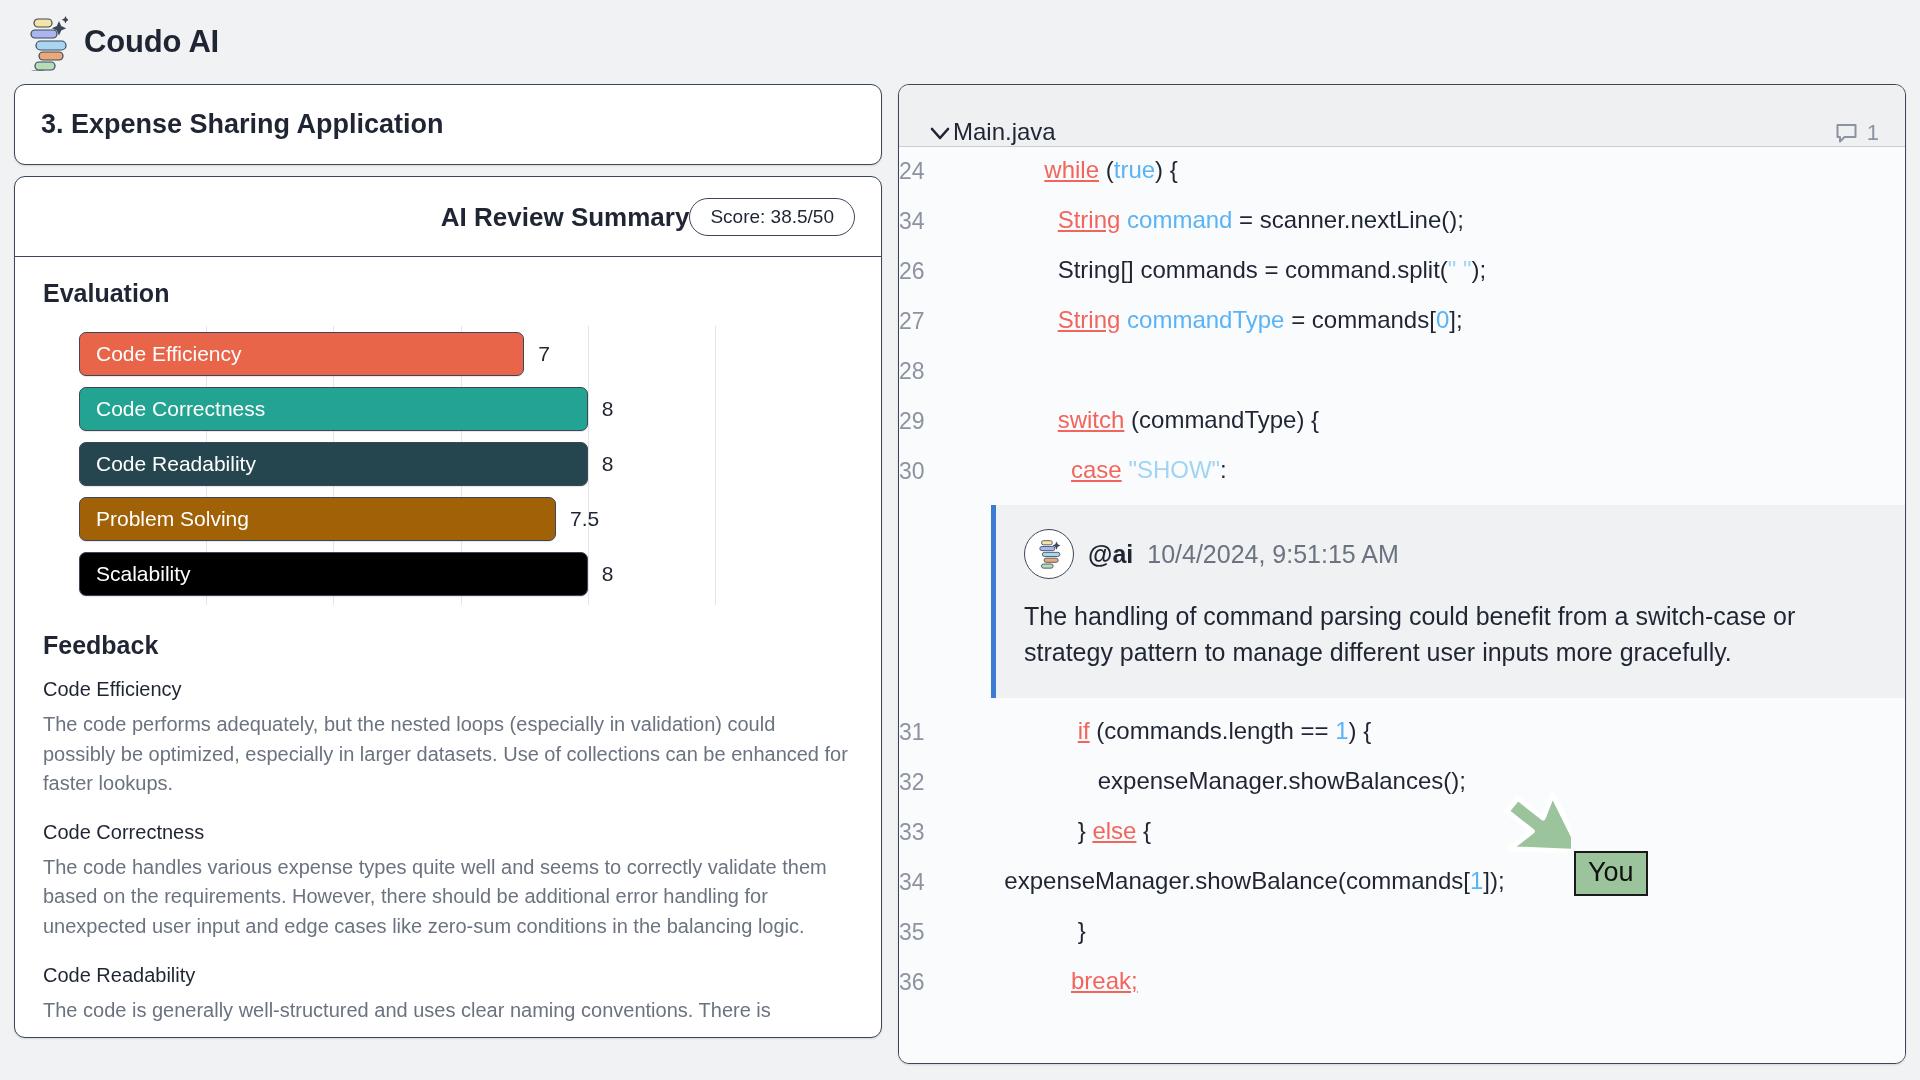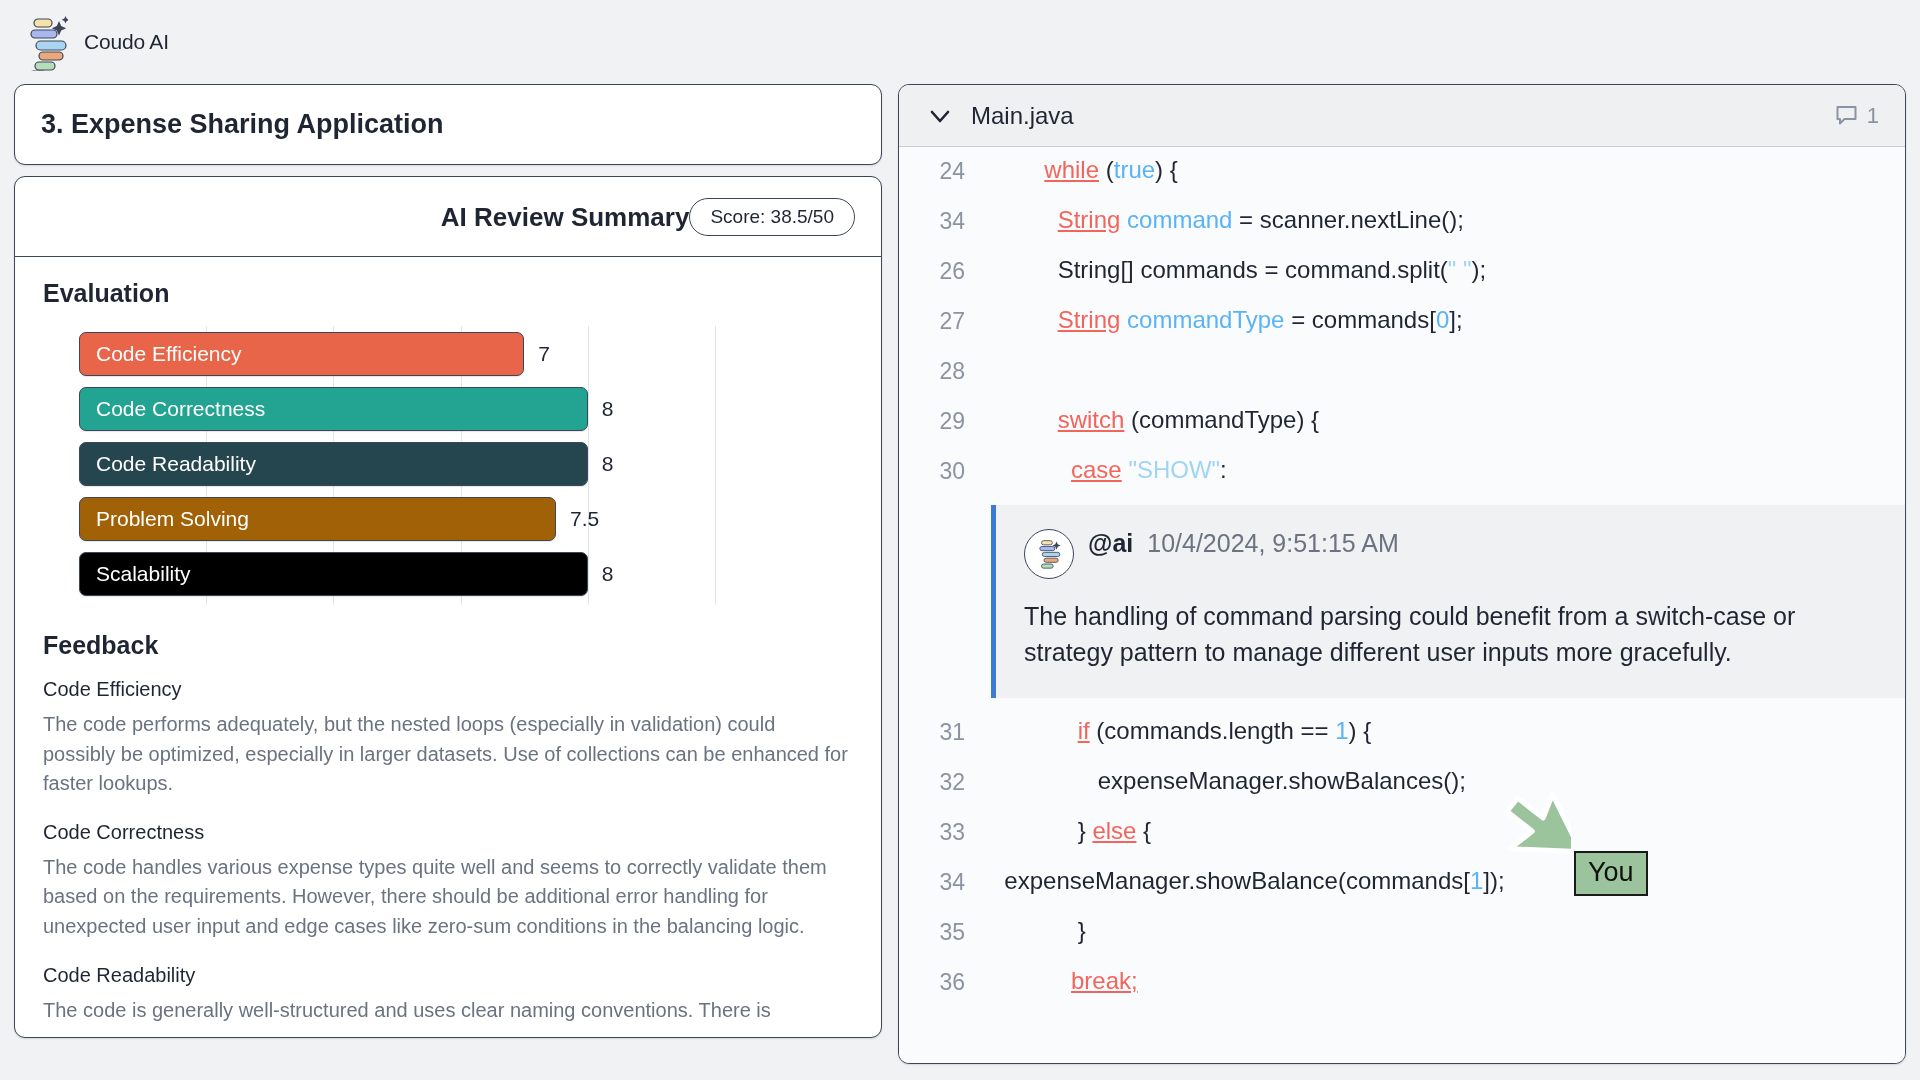--- a/index.html
+++ b/index.html
@@ -13,22 +13,22 @@
   
   #brand-bar {
     height: 84px;
     display: flex;
     align-items: center;
     padding-left: 22px;
     gap: 16px;
   }
   #brand-logo { width: 46px; height: 58px; flex: none; }
   #brand-title {
-    font-size: 21px;
-    font-weight: normal;
+    font-size: 31px;
+    font-weight: bold;
     color: #1f2533;
     letter-spacing: -0.2px;
   }
 
   
   #main {
     display: flex;
     gap: 16px;
     padding: 0 14px;
     height: calc(1080px - 84px);
@@ -108,35 +108,34 @@
     height: 980px;
     display: flex; flex-direction: column;
     overflow: hidden;
     box-shadow: 0 1px 2px rgba(0,0,0,.12);
     position: relative;
   }
   #code-head {
     height: 62px; flex: none;
     background: #eef0f2;
     border-bottom: 1.4px solid #c9cdd4;
-    display: flex; align-items: center;
+    display: flex; align-items: flex-end;
     padding: 0 26px 0 28px;
-    gap: 18px;
   }
   #chevron-down-icon { width: 26px; height: 26px; flex: none; }
   #code-filename { font-size: 24px; color: #1f2533; flex: 1; }
   #comment-count-wrap { display: flex; align-items: center; gap: 8px; color: #8c93a0; }
   #comment-icon { width: 25px; height: 25px; }
   #comment-count { font-size: 22px; color: #8c93a0; }
 
   #code-body { flex: 1; overflow: hidden; position: relative; background: #fafbfc; }
 
   .code-line { display: flex; align-items: flex-start; min-height: 50px; }
   .ln {
-    width: 92px; flex: none; text-align: right; padding-right: 26px;
+    width: 92px; flex: none; padding-right: 26px;
     font-size: 23px; color: #8c93a0;
     font-family: "Liberation Sans", sans-serif;
     padding-top: 11px;
   }
   .code-text {
     flex: 1;
     font-size: 24px;
     color: #1f2533;
     white-space: pre;
     padding-top: 9px;
@@ -148,21 +147,21 @@
   .num { color: #5ab3f5; }
 
   
   #comment-thread {
     margin: 8px 0 10px 92px;
     border-left: 5px solid #3b7bd4;
     background: #eff1f3;
     padding: 24px 28px 28px 28px;
     position: relative;
   }
-  #comment-meta { display: flex; gap: 14px; margin-bottom: 20px; }
+  #comment-meta { display: flex; align-items: center; gap: 14px; margin-bottom: 20px; }
   #comment-avatar {
     width: 50px; height: 50px; border-radius: 50%;
     border: 1.5px solid #3d4658; background: #fff;
     display: flex; align-items: center; justify-content: center;
     flex: none;
   }
   #comment-author { font-size: 25px; font-weight: bold; color: #1f2533; }
   #comment-time { font-size: 25px; color: #6b7280; }
   #comment-text { font-size: 25px; line-height: 1.42; color: #1f2533; }
 

